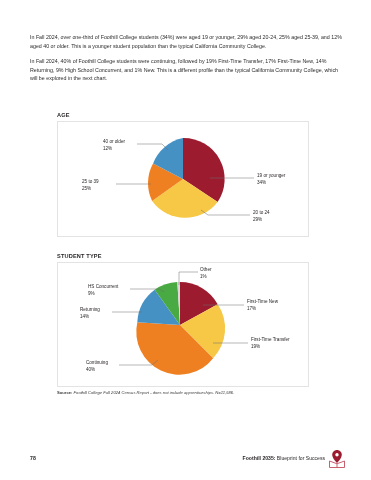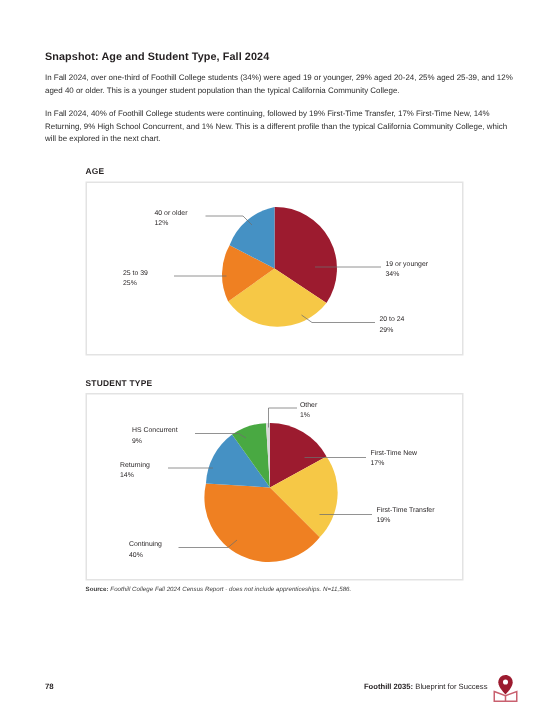--- a/index.html
+++ b/index.html
@@ -126,21 +126,20 @@
     width: 18px;
     height: 20px;
   }
 </style>
 </head>
 <body>
 
 <div class="page">
 
   <div class="content">
-    <h1 class="page-title">Snapshot: Age and Student Type, Fall 2024</h1>
     <p class="para">In Fall 2024, over one-third of Foothill College students (34%) were aged 19 or younger, 29% aged 20-24, 25% aged 25-39, and 12% aged 40 or older. This is a younger student population than the typical California Community College.</p>
     <p class="para">In Fall 2024, 40% of Foothill College students were continuing, followed by 19% First-Time Transfer, 17% First-Time New, 14% Returning, 9% High School Concurrent, and 1% New. This is a different profile than the typical California Community College, which will be explored in the next chart.</p>
   </div>
 
   <div class="section-label" id="age-label">AGE</div>
 
   <div class="chart-frame" id="age-frame">
     <svg class="chart-svg" width="250" height="114" viewBox="0 0 250 114">
 
       <path d="M125 57 L125 16 A41 41 0 0 1 159.63 79.92 Z" fill="#9c1b2f"></path>

